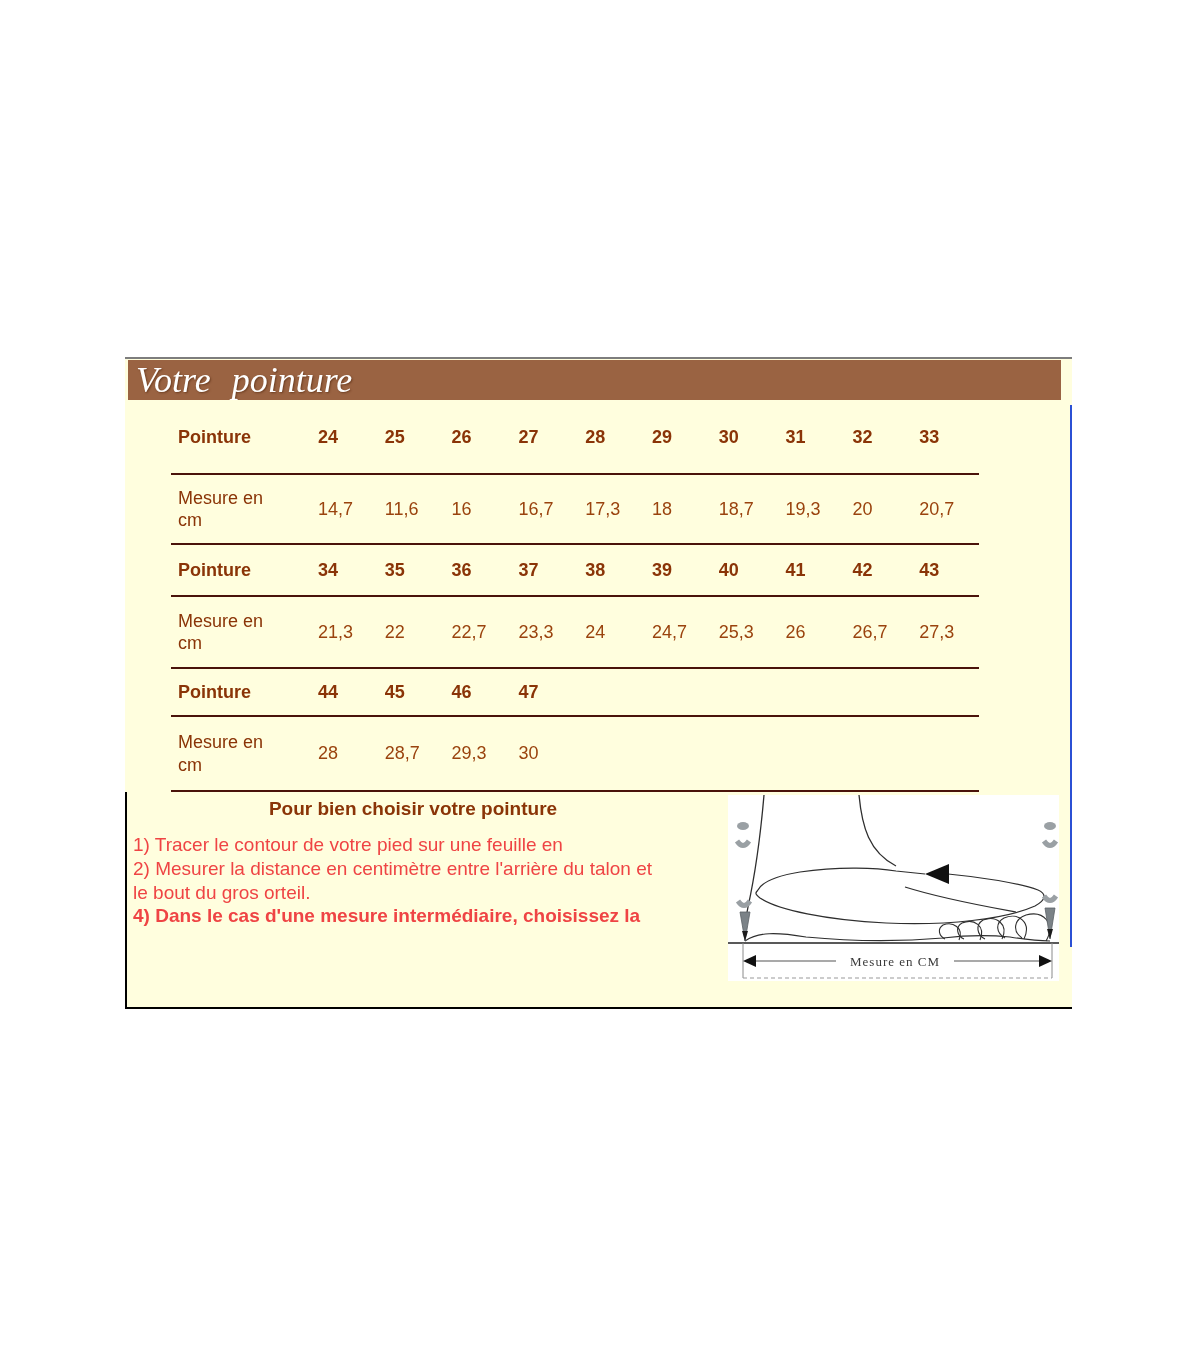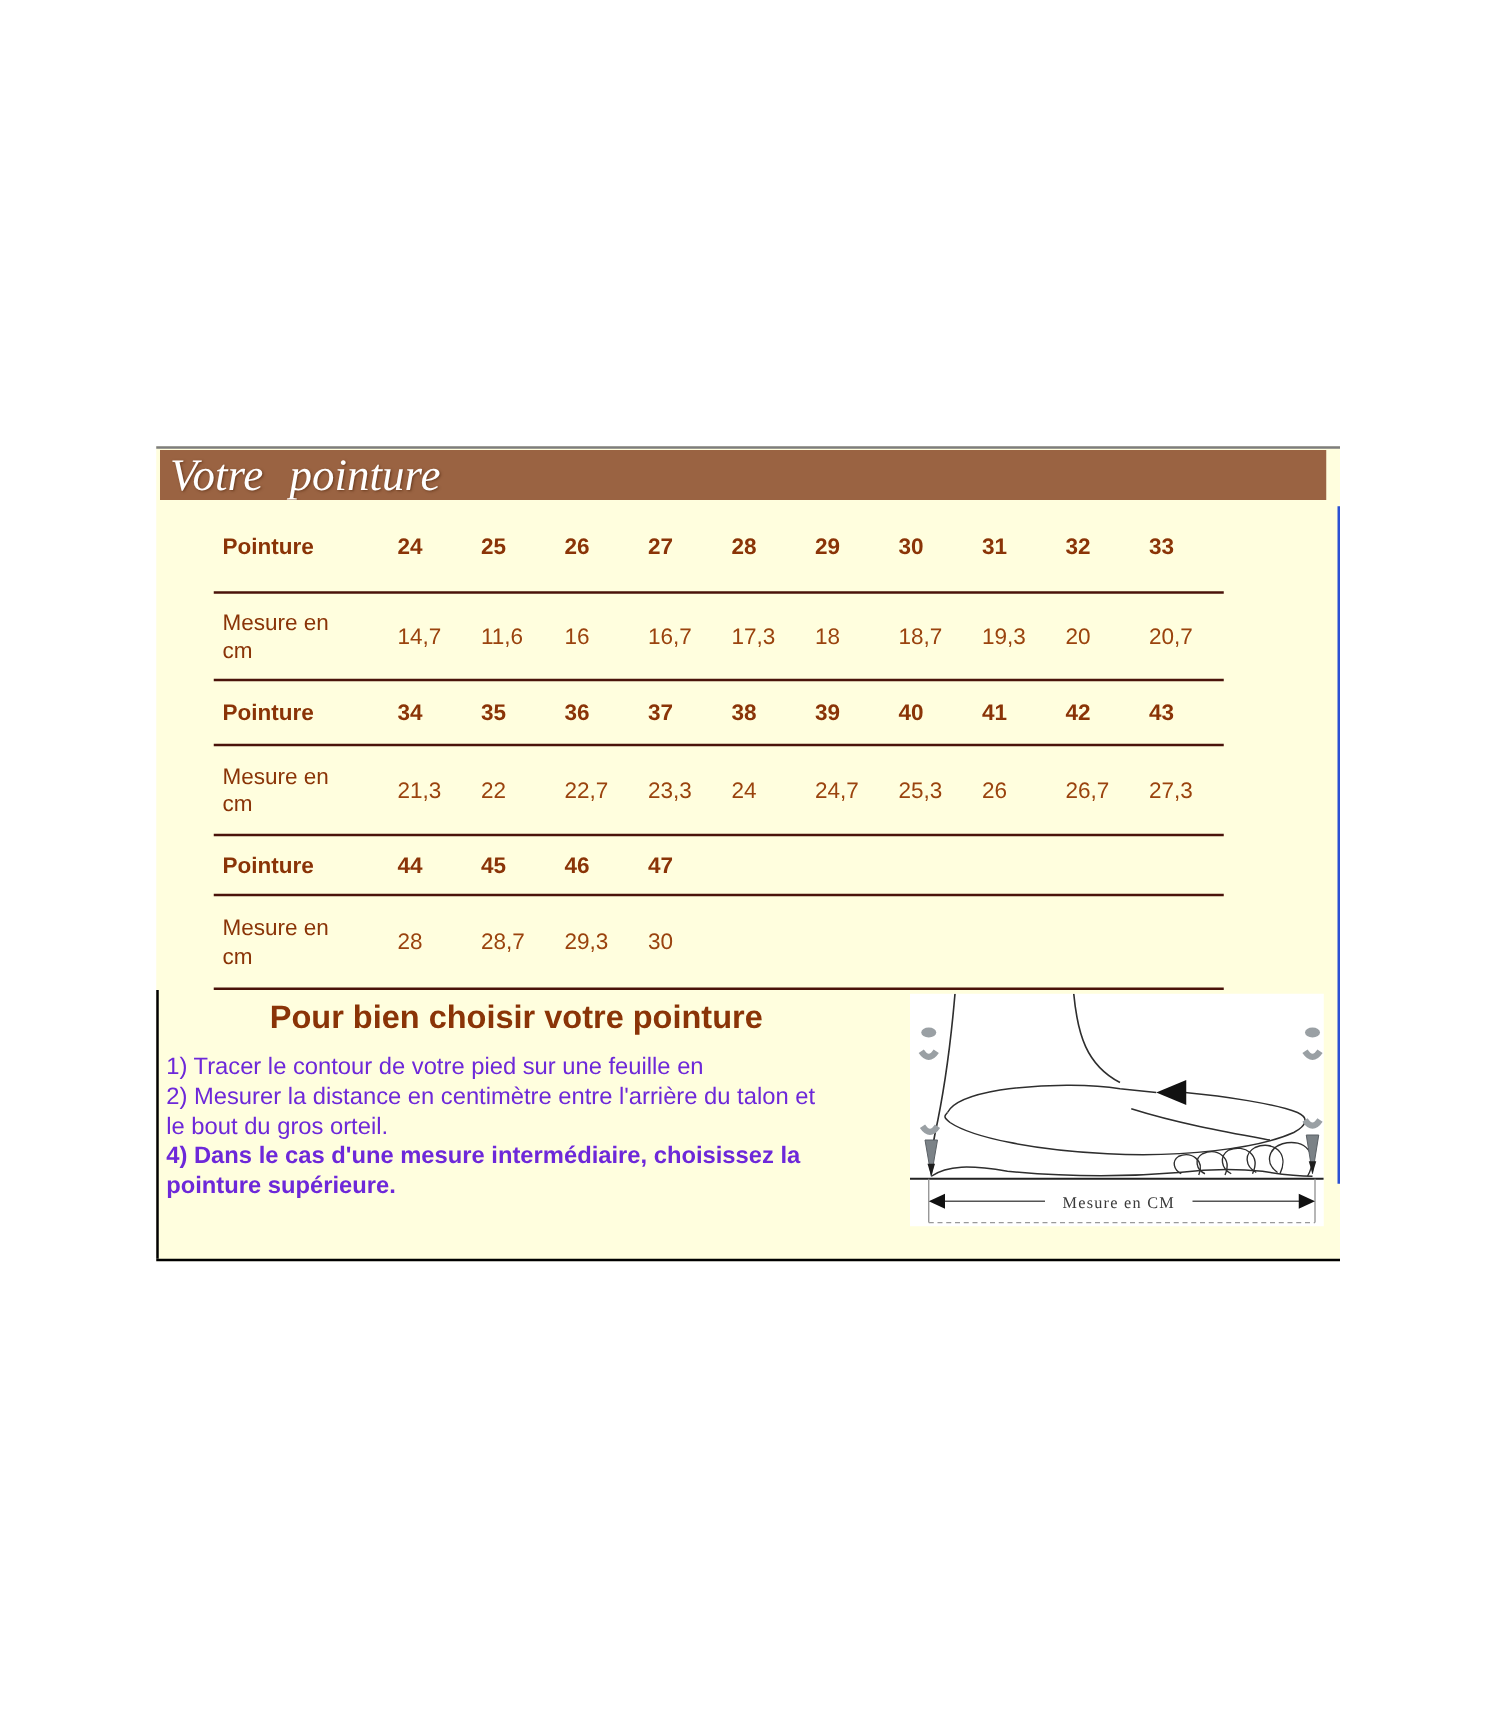--- a/index.html
+++ b/index.html
@@ -48,25 +48,25 @@
   .label-inner{display:inline-block;max-width:92px;line-height:1.25;}
   .instructions{
     position:relative;
     height:215px;
     border-left:2px solid #000000;
     box-sizing:border-box;
   }
   .instr-heading{
     width:572px;text-align:center;
     padding-top:6px;margin-bottom:13px;
-    font-size:26px;font-weight:bold;color:#8a3407;
+    font-size:19px;font-weight:bold;color:#8a3407;
   }
   .instr-line{
     margin-left:6px;
-    font-size:19px;line-height:23.8px;color:#6d28d9;
+    font-size:19px;line-height:23.8px;color:#ef4444;
     white-space:nowrap;
   }
   .instr-line.bold{font-weight:bold;}
   .foot-box{
     position:absolute;left:601px;top:3px;width:331px;height:186px;
     background:#ffffff;
   }
   .foot-box svg{display:block;}
 </style>
 </head>
@@ -159,21 +159,20 @@
       </div>
     </div>
 
   <div class="instructions">
     <div class="instr-heading">Pour bien choisir votre pointure</div>
     <div>
         <div class="instr-line">1) Tracer le contour de votre pied sur une feuille en</div>
         <div class="instr-line">2) Mesurer la distance en centimètre entre l'arrière du talon et</div>
         <div class="instr-line">le bout du gros orteil.</div>
         <div class="instr-line bold">4) Dans le cas d'une mesure intermédiaire, choisissez la</div>
-        <div class="instr-line bold">pointure supérieure.</div>
       </div>
 
     <div class="foot-box">
       <svg width="331" height="186" viewBox="0 0 331 186">
 
         <path d="M36,0 C33,35 27,80 20,112 C19,118 18,122 17,127" fill="none" stroke="#2e2e2e" stroke-width="1.3"></path>
         <path d="M131,0 C134,32 141,57 168,71" fill="none" stroke="#2e2e2e" stroke-width="1.3"></path>
 
         <path d="M17,146 C30,137 48,137 78,142 C130,147 180,146 215,143 C240,140 262,140 282,142 C300,145 314,146 322,146" fill="none" stroke="#2e2e2e" stroke-width="1.2"></path>
         <path d="M177,92 C215,104 255,111 288,117" fill="none" stroke="#2e2e2e" stroke-width="1.2"></path>

